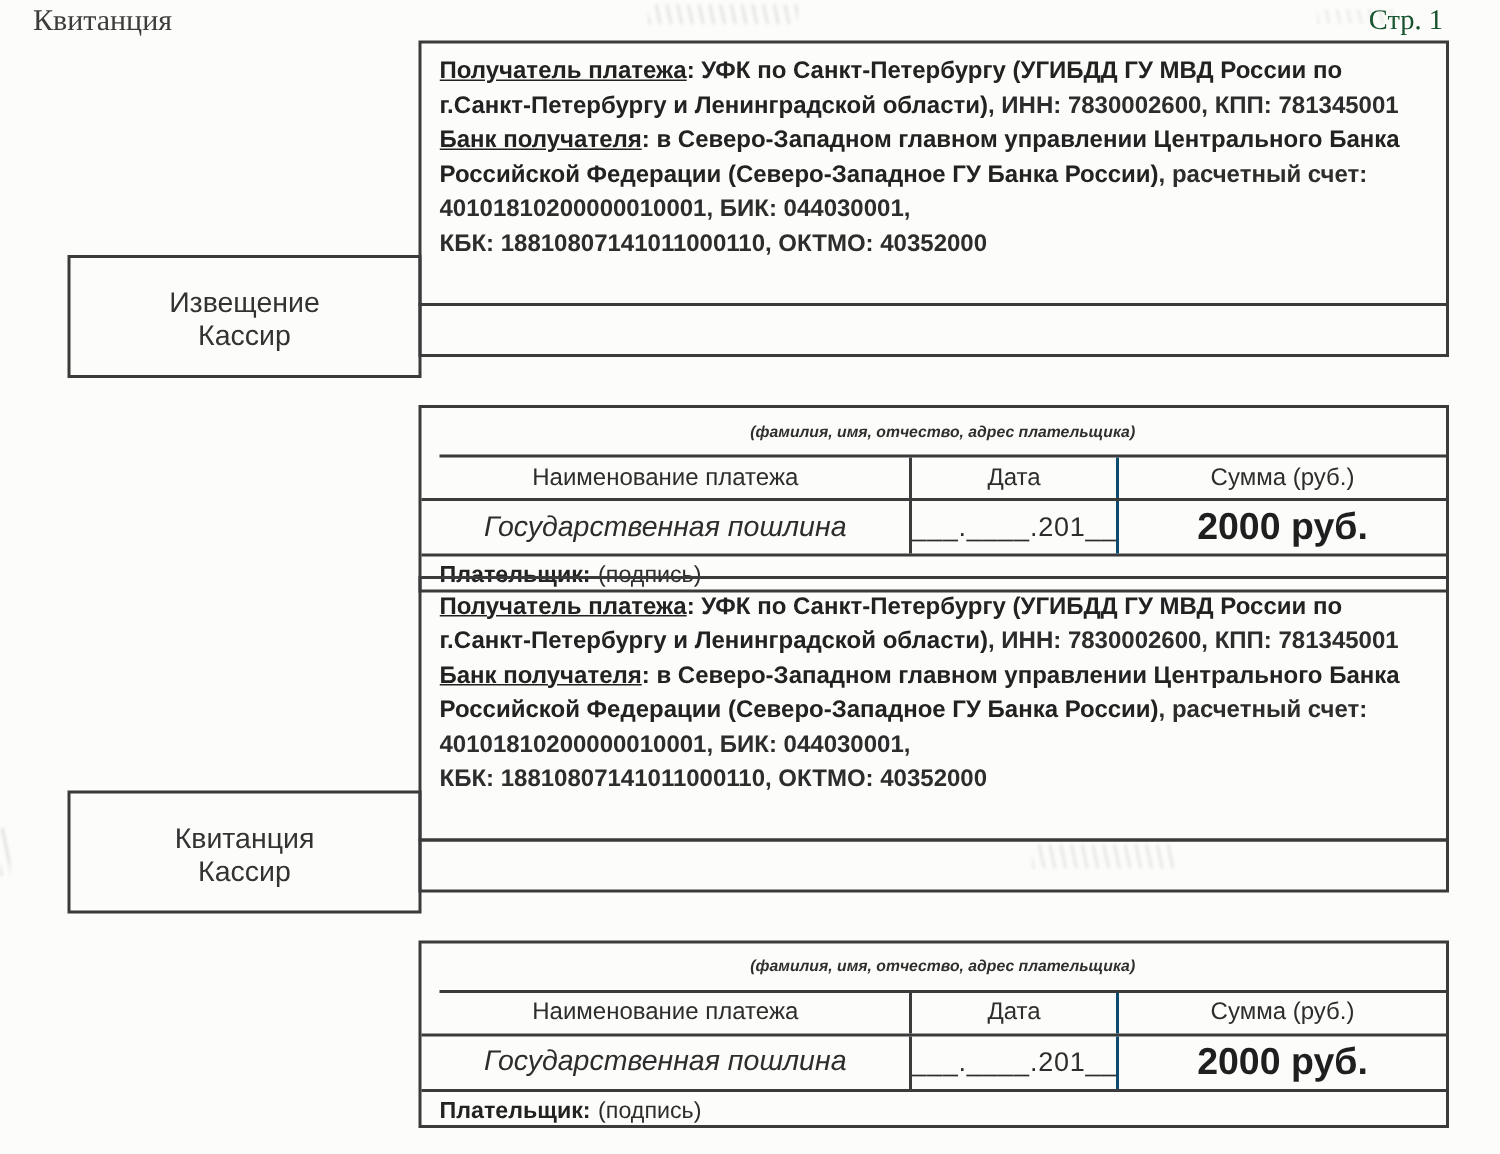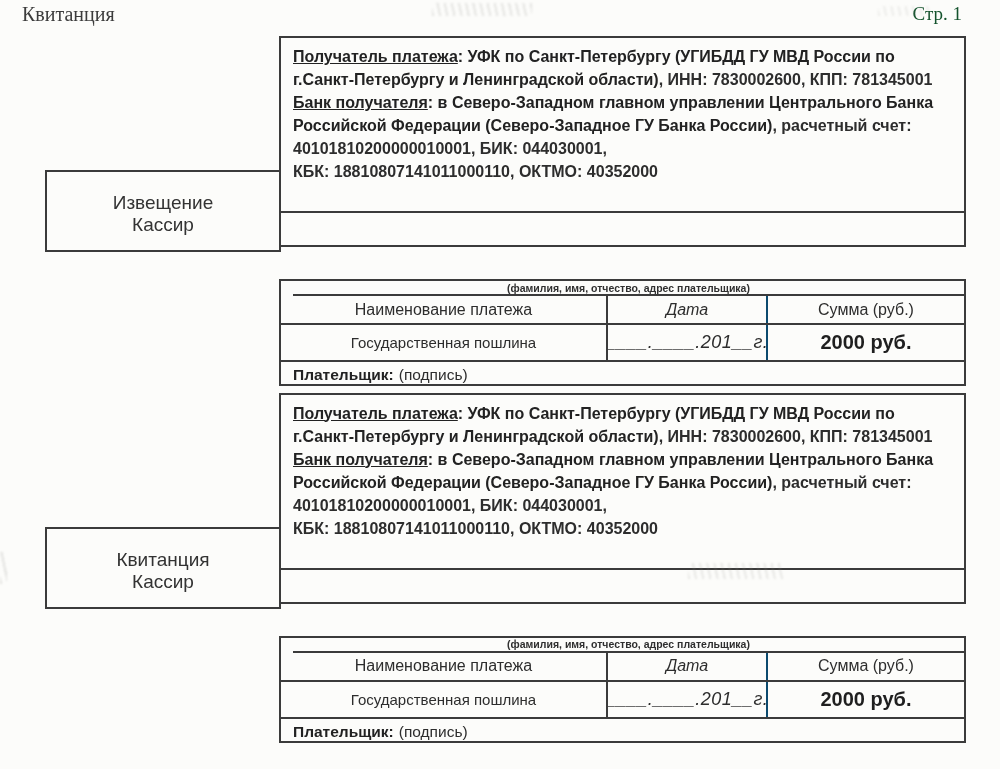--- a/index.html
+++ b/index.html
@@ -38,35 +38,35 @@
     font-size:16px;line-height:23px;
   }
   .dline{white-space:nowrap;overflow:hidden;}
   .dline .bu{font-weight:bold;text-decoration:underline;color:#222;}
   .dline .b{font-weight:bold;color:#222;}
   .dline .r{font-weight:bold;}
   .blank-box{border:2px solid #3b3b3b;height:36px;margin-top:-2px;position:relative;}
   .spacer{height:32px;}
   .tbl{flex:1;border:2px solid #3b3b3b;display:flex;flex-direction:column;}
   .caption-row{
-    height:15px;border-bottom:2px solid #3b3b3b;
+    height:33px;border-bottom:2px solid #3b3b3b;
     display:flex;align-items:center;justify-content:center;
-    font-weight:bold;font-size:10.5px;color:#2f2f2f;margin-left:12px;
+    font-style:italic;font-weight:bold;font-size:10.5px;color:#2f2f2f;margin-left:12px;
   }
   .row{display:flex;border-bottom:2px solid #3b3b3b;}
   .hdr-row{height:29px;}
   .data-row{height:37px;}
   .cell{display:flex;align-items:center;justify-content:center;overflow:hidden;}
   .c1{width:325px;}
-  .c2{width:160px;border-left:2px solid #3b3b3b;font-style:italic;}
+  .c2{width:138px;border-left:2px solid #3b3b3b;}
   .c3{flex:1;border-left:2px solid #0c4a6e;}
   .hdr-row .cell{font-size:16px;}
-  .data-row .c1{font-size:15px;}
+  .data-row .c1{font-size:19px;font-style:italic;}
   .data-row .c2{font-size:18px;letter-spacing:0.5px;}
-  .amount{font-size:20px;font-weight:bold;color:#1f1f1f;}
+  .amount{font-size:25px;font-weight:bold;color:#1f1f1f;}
   .payer-row{flex:1;padding:4px 15px 0 12px;font-size:15.5px;}
   .payer-row .lbl{font-weight:bold;color:#222;}
   .payer-row .val{margin-left:5px;}
   
   .artifact{
     position:absolute;pointer-events:none;opacity:.45;filter:blur(1px);
     background:repeating-linear-gradient(78deg,rgba(150,150,145,.5) 0 2px,transparent 2px 7px);
   }
   .a1{left:432px;top:3px;width:100px;height:13px;}
   .a2{left:878px;top:6px;width:55px;height:10px;opacity:.3;}

